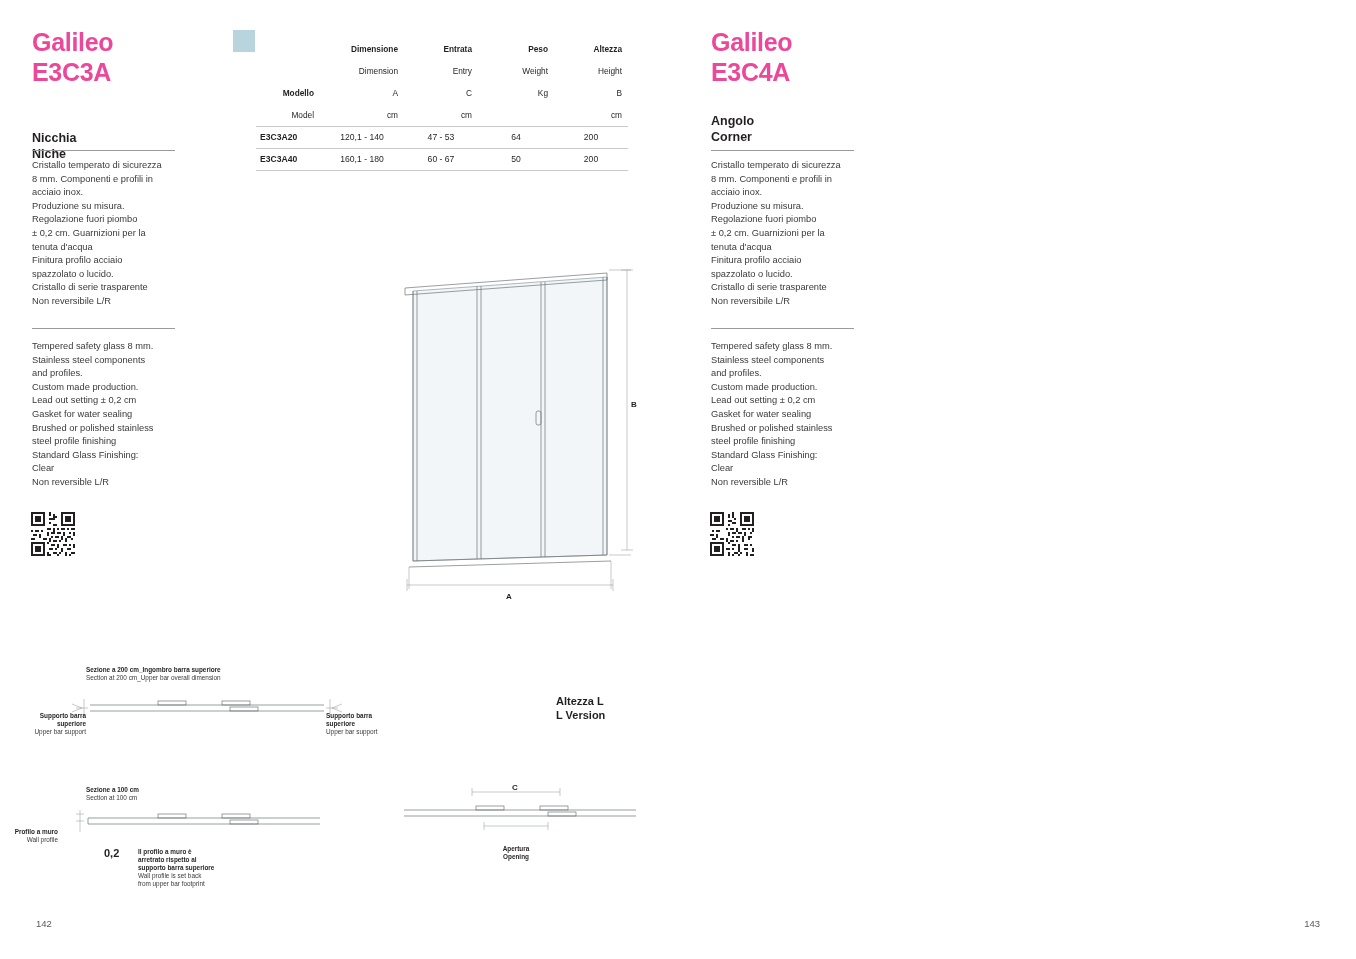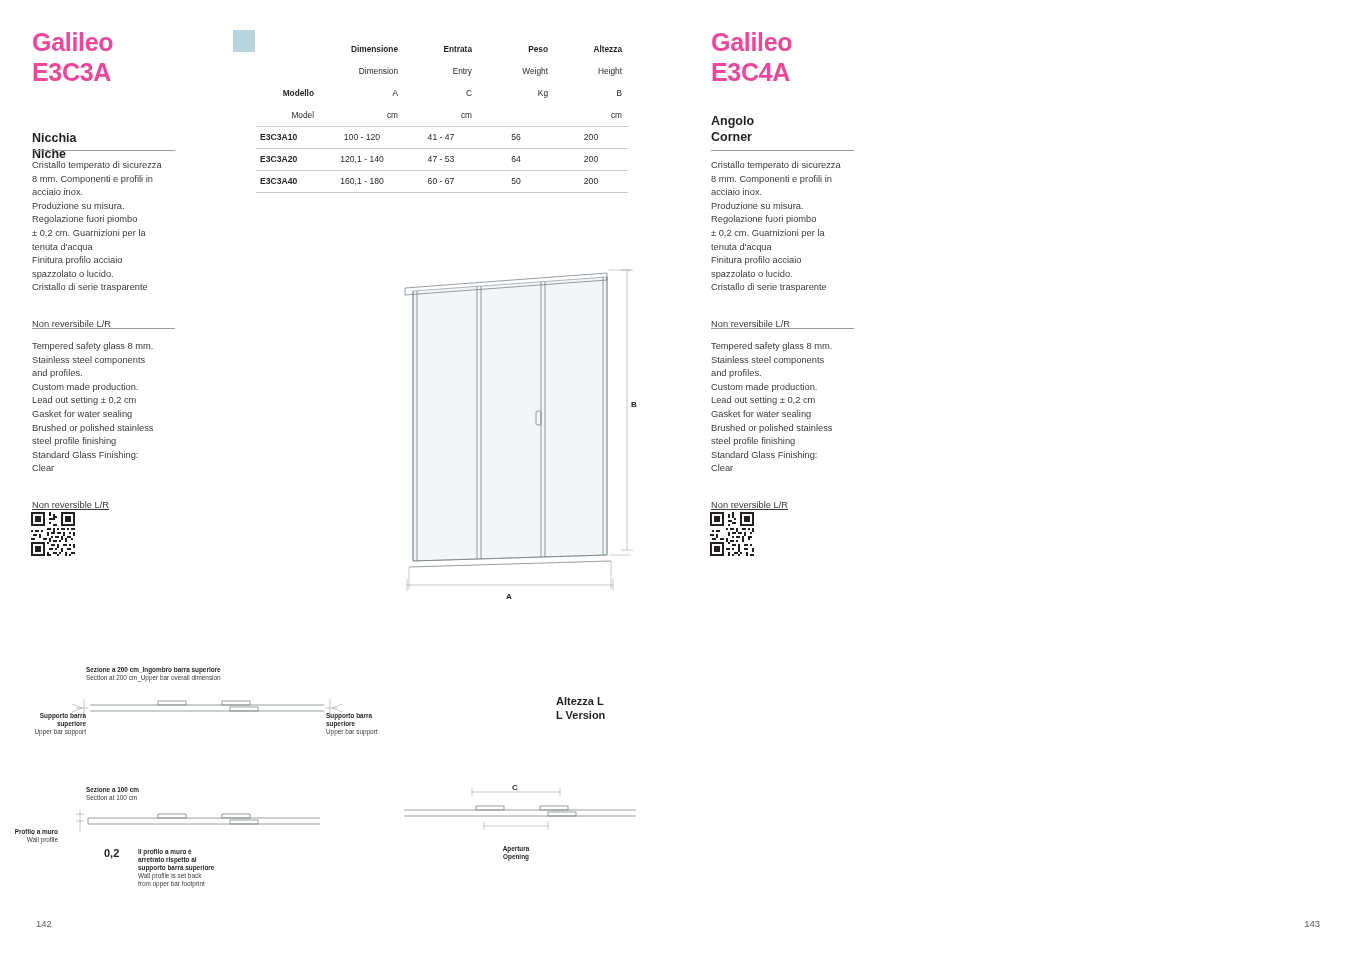--- a/index.html
+++ b/index.html
@@ -48,21 +48,21 @@
     background: #9b9b9b;
   }
   .body-text {
     position: absolute;
     font-size: 9.3px;
     line-height: 13.6px;
     color: #3a3a3a;
     width: 180px;
   }
   .body-text p { margin: 0; }
-  .body-text p.gap { margin-top: 23px; text-decoration: underline; }
+  .body-text p.gap { margin-top: 0; }
 
   
   .tbl-wrap { position: absolute; }
   table.spec {
     border-collapse: collapse;
     font-size: 8.4px;
     color: #231f20;
   }
   table.spec th, table.spec td {
     padding: 3px 6px;
@@ -308,27 +308,20 @@
             <th style="width:74px;">
               <span class="l1">Altezza</span>
               <span>Height</span><br>
               <span>B</span><br>
               <span>cm</span>
             </th>
           </tr>
         </thead>
         <tbody>
           <tr>
-            <td class="model">E3C3A10</td>
-            <td>100 - 120</td>
-            <td>41 - 47</td>
-            <td>56</td>
-            <td>200</td>
-          </tr>
-          <tr>
             <td class="model">E3C3A20</td>
             <td>120,1 - 140</td>
             <td>47 - 53</td>
             <td>64</td>
             <td>200</td>
           </tr>
           <tr>
             <td class="model">E3C3A40</td>
             <td>160,1 - 180</td>
             <td>60 - 67</td>

